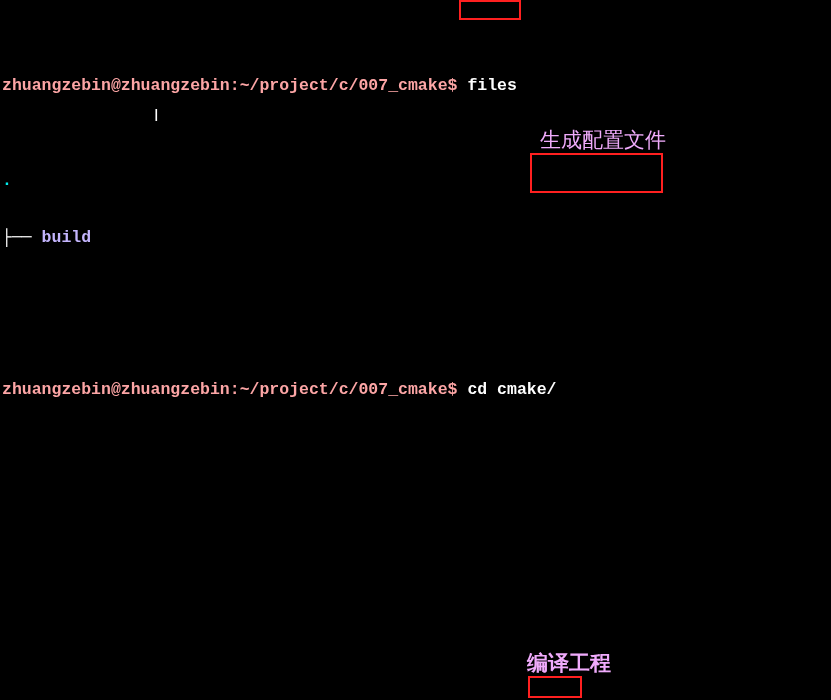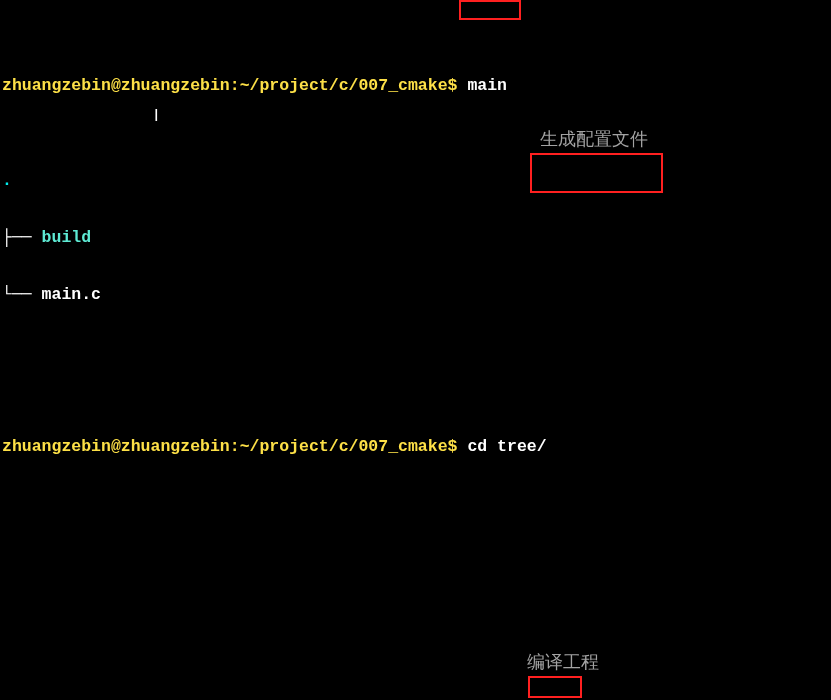--- a/index.html
+++ b/index.html
@@ -18,28 +18,28 @@
   .terminal {
     position: relative;
     padding: 0 2px;
     white-space: pre;
   }
   .line {
     position: relative;
     display: block;
     height: 19px;
   }
-  .prompt { color: #fde047; }
+  .prompt { color: #fca5a5; }
   .dot-cyan { color: #00eeee; font-weight: bold; }
-  .dir-blue { color: #5eead4; font-weight: bold; }
+  .dir-blue { color: #c4b5fd; font-weight: bold; }
   .annotation {
     position: absolute;
-    color: #a3a3a3;
+    color: #f0abfc;
     font-family: "Microsoft YaHei","SimSun",sans-serif;
-    font-size: 18px;
+    font-size: 21px;
     font-weight: normal;
     pointer-events: none;
     z-index: 10;
   }
   .redbox {
     position: absolute;
     border: 2px solid #ff2020;
     box-sizing: border-box;
     pointer-events: none;
     z-index: 5;
@@ -50,30 +50,29 @@
     color: #ffffff;
     font-weight: normal;
   }
 </style>
 </head>
 <body>
 
 <div class="terminal">
 
   
-  <span class="line"><span class="prompt">zhuangzebin@zhuangzebin:~/project/c/007_cmake$ </span><span>main</span></span>
+  <span class="line"><span class="prompt">zhuangzebin@zhuangzebin:~/project/c/007_cmake$ </span><span>files</span></span>
 
   
   <span class="line"><span class="dot-cyan">.</span></span>
   <span class="line"><span>├── </span><span class="dir-blue">build</span></span>
-  <span class="line"><span>└── </span><span>main.c</span></span>
   <span class="line"></span>
 
   
-  <span class="line"><span class="prompt">zhuangzebin@zhuangzebin:~/project/c/007_cmake$ </span><span>cd tree/</span></span>
+  <span class="line"><span class="prompt">zhuangzebin@zhuangzebin:~/project/c/007_cmake$ </span><span>cd cmake/</span></span>
 
   
 
   
   
   
   
   
   
   
@@ -100,18 +99,18 @@
   
   
 
   
   <div class="redbox" style="left:459px; top:0px; width:62px; height:20px;"></div>
   <div class="redbox" style="left:530px; top:153px; width:133px; height:40px;"></div>
   <div class="redbox" style="left:528px; top:676px; width:54px; height:22px;"></div>
 
   
   <div class="annotation" style="left:540px; top:130px;">生成配置文件</div>
-  <div class="annotation" style="left:527px; top:653px;">编译工程</div>
+  <div class="annotation" style="left:527px; top:653px;font-weight:bold;">编译工程</div>
 
   
   <div class="cursor-i" style="left:154px; top:106px;">I</div>
 
 </div>
 
 </body></html>

